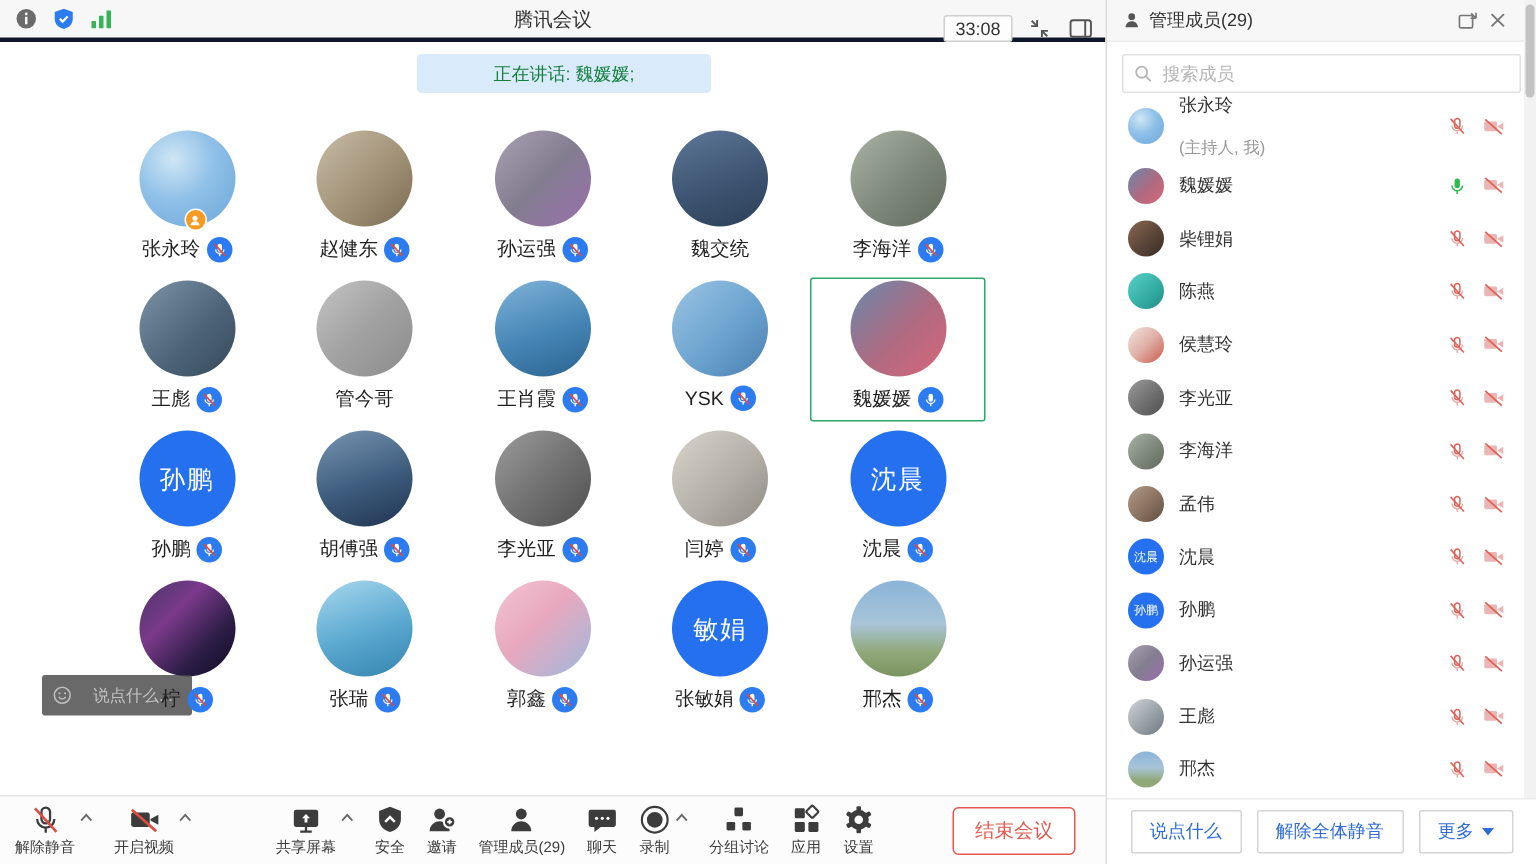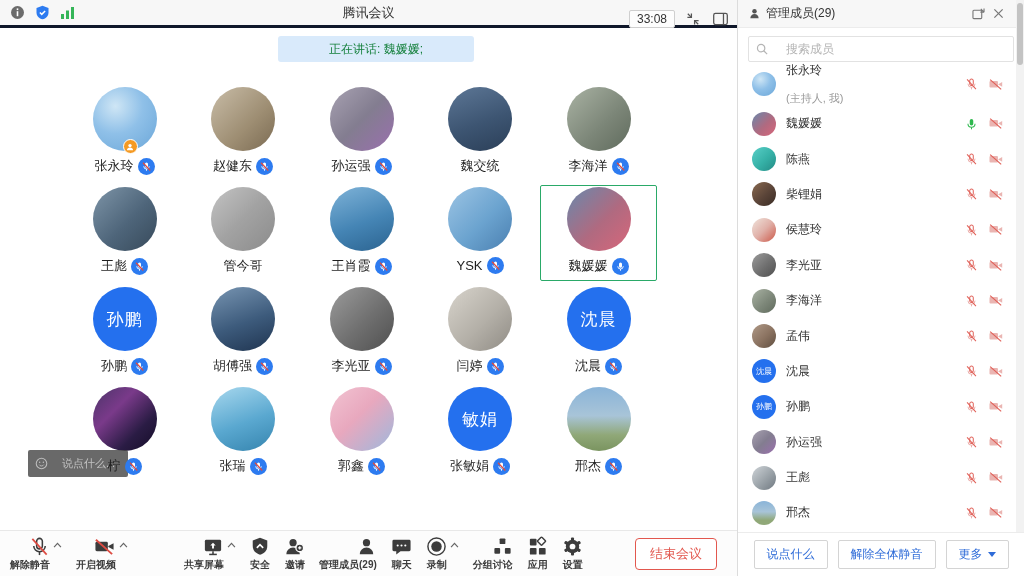--- a/index.html
+++ b/index.html
@@ -30,35 +30,35 @@
   .pname { font-size:13px; color:#1f1f1f; white-space:nowrap; }
   .mic-badge { width:17px; height:17px; border-radius:50%; background:#2d7bf0; margin-left:4px; display:inline-flex; align-items:center; justify-content:center; flex:none; }
 
   
   .chat-overlay { position:absolute; top:450px; left:28px; width:100px; height:27px; background:rgba(72,72,72,0.82); border-radius:2px; display:flex; align-items:center; padding:0 7px; z-index:2; }
   .chat-sep { width:1px; height:15px; background:#8a8a8a; margin:0 7px; }
   .chat-placeholder { font-size:11px; color:#c2c2c2; white-space:nowrap; }
 
   
   .toolbar { position:absolute; left:0; bottom:0; width:737px; height:46px; background:#fcfcfc; border-top:1px solid #e8e8e8; display:flex; align-items:center; padding:0 0 0 10px; }
-  .tool-item { display:flex; flex-direction:column; align-items:flex-end; margin-right:14px; cursor:pointer; position:relative;font-weight:bold; }
+  .tool-item { display:flex; flex-direction:column; align-items:center; margin-right:14px; cursor:pointer; position:relative; }
   .tool-item .ticon { height:21px; display:flex; align-items:flex-end; justify-content:center; }
   .tool-item .tlabel { font-size:10px; color:#3c3c3c; margin-top:1px; white-space:nowrap; }
   .caret { position:absolute; right:-12px; top:6px; }
   .tool-item.has-caret { margin-right:26px; }
   .gap-big { margin-left:42px; }
   .end-btn { margin-left:auto; margin-right:20px; border:1px solid #e2574e; color:#e2574e; background:#fff; font-size:13px; border-radius:4px; padding:6px 14px; cursor:pointer; font-family:inherit; }
 
   
   .sidebar { position:absolute; top:0; left:737px; width:287px; height:576px; background:#fff; border-left:1px solid #dcdcdc; }
   .sb-header { height:28px; background:#f7f7f7; border-bottom:1px solid #ececec; display:flex; align-items:center; padding:0 10px; }
   .sb-title { font-size:12px; color:#333; margin-left:5px; }
   .sb-header-icons { margin-left:auto; display:flex; align-items:center; gap:8px; padding-right:10px; }
   .sb-search { margin:8px 10px 6px 10px; height:26px; border:1px solid #e2e2e2; border-radius:2px; display:flex; align-items:center; padding:0 7px; background:#fff; }
-  .sb-search input { border:none; outline:none; flex:1; font-size:12px; color:#0369a1; margin-left:18px; font-family:Liberation Serif, serif; background:transparent; }
+  .sb-search input { border:none; outline:none; flex:1; font-size:12px; color:#0369a1; margin-left:7px; font-family:Liberation Serif, serif; background:transparent; }
   .sb-search input::placeholder { color:#b5b5b5; }
   .member-list { position:absolute; top:62px; left:0; right:8px; bottom:44px; overflow:hidden; }
   .m-row { display:flex; align-items:center; padding:0 12px 0 14px; height:35.4px; }
   .m-row.first { height:44px; }
   .m-avatar { width:24px; height:24px; border-radius:50%; flex:none; margin-right:10px; display:flex; align-items:center; justify-content:center; }
   .m-avatar span { color:#fff; font-size:8px; white-space:nowrap; }
   .m-name-wrap { display:flex; flex-direction:column; }
   .m-name { font-size:12px; color:#333; }
   .m-sub { font-size:11px; color:#999; margin-top:12px; }
   .m-status { margin-left:auto; display:flex; align-items:center; gap:10px; }
@@ -701,48 +701,48 @@
               <svg width="16" height="13" viewBox="0 0 24 20">
                 <rect x="2" y="4.5" width="13" height="10" rx="1.5" fill="#eab5b2"></rect>
                 <path d="M15.5 9.5l6-3.5v7.5l-6-3.5z" fill="#eab5b2"></path>
                 <line x1="3" y1="2.5" x2="20" y2="17.5" stroke="#e06058" stroke-width="1.8"></line>
               </svg>
             </span>
         </span>
       </div>
 
       <div class="m-row">
+        <span class="m-avatar" style="background:linear-gradient(135deg,#8a6a50 0%,#5a4438 55%,#3a2c24 100%)">
+            <span></span>
+          </span>
+        <span class="m-name">柴锂娟</span>
+        <span class="m-status">
+          <span>
+              <svg width="13" height="14" viewBox="0 0 22 22">
+                <path d="M11 2.5a3 3 0 0 1 3 3v5a3 3 0 0 1-6 0v-5a3 3 0 0 1 3-3z" fill="none" stroke="#e06058" stroke-width="1.7"></path>
+                <path d="M5 10.5a6 6 0 0 0 12 0" stroke="#e8a6a2" stroke-width="1.5" fill="none"></path>
+                <line x1="11" y1="16.5" x2="11" y2="20" stroke="#e8a6a2" stroke-width="1.5"></line>
+                <line x1="3.5" y1="3" x2="18.5" y2="19.5" stroke="#e06058" stroke-width="1.8"></line>
+              </svg>
+            </span>
+          <span>
+              <svg width="16" height="13" viewBox="0 0 24 20">
+                <rect x="2" y="4.5" width="13" height="10" rx="1.5" fill="#eab5b2"></rect>
+                <path d="M15.5 9.5l6-3.5v7.5l-6-3.5z" fill="#eab5b2"></path>
+                <line x1="3" y1="2.5" x2="20" y2="17.5" stroke="#e06058" stroke-width="1.8"></line>
+              </svg>
+            </span>
+        </span>
+      </div>
+
+      <div class="m-row">
         <span class="m-avatar" style="background:linear-gradient(135deg,#5ad0c8 0%,#35b0a6 55%,#238a84 100%)">
             <span></span>
           </span>
         <span class="m-name">陈燕</span>
-        <span class="m-status">
-          <span>
-              <svg width="13" height="14" viewBox="0 0 22 22">
-                <path d="M11 2.5a3 3 0 0 1 3 3v5a3 3 0 0 1-6 0v-5a3 3 0 0 1 3-3z" fill="none" stroke="#e06058" stroke-width="1.7"></path>
-                <path d="M5 10.5a6 6 0 0 0 12 0" stroke="#e8a6a2" stroke-width="1.5" fill="none"></path>
-                <line x1="11" y1="16.5" x2="11" y2="20" stroke="#e8a6a2" stroke-width="1.5"></line>
-                <line x1="3.5" y1="3" x2="18.5" y2="19.5" stroke="#e06058" stroke-width="1.8"></line>
-              </svg>
-            </span>
-          <span>
-              <svg width="16" height="13" viewBox="0 0 24 20">
-                <rect x="2" y="4.5" width="13" height="10" rx="1.5" fill="#eab5b2"></rect>
-                <path d="M15.5 9.5l6-3.5v7.5l-6-3.5z" fill="#eab5b2"></path>
-                <line x1="3" y1="2.5" x2="20" y2="17.5" stroke="#e06058" stroke-width="1.8"></line>
-              </svg>
-            </span>
-        </span>
-      </div>
-
-      <div class="m-row">
-        <span class="m-avatar" style="background:linear-gradient(135deg,#8a6a50 0%,#5a4438 55%,#3a2c24 100%)">
-            <span></span>
-          </span>
-        <span class="m-name">柴锂娟</span>
         <span class="m-status">
           <span>
               <svg width="13" height="14" viewBox="0 0 22 22">
                 <path d="M11 2.5a3 3 0 0 1 3 3v5a3 3 0 0 1-6 0v-5a3 3 0 0 1 3-3z" fill="none" stroke="#e06058" stroke-width="1.7"></path>
                 <path d="M5 10.5a6 6 0 0 0 12 0" stroke="#e8a6a2" stroke-width="1.5" fill="none"></path>
                 <line x1="11" y1="16.5" x2="11" y2="20" stroke="#e8a6a2" stroke-width="1.5"></line>
                 <line x1="3.5" y1="3" x2="18.5" y2="19.5" stroke="#e06058" stroke-width="1.8"></line>
               </svg>
             </span>
           <span>

